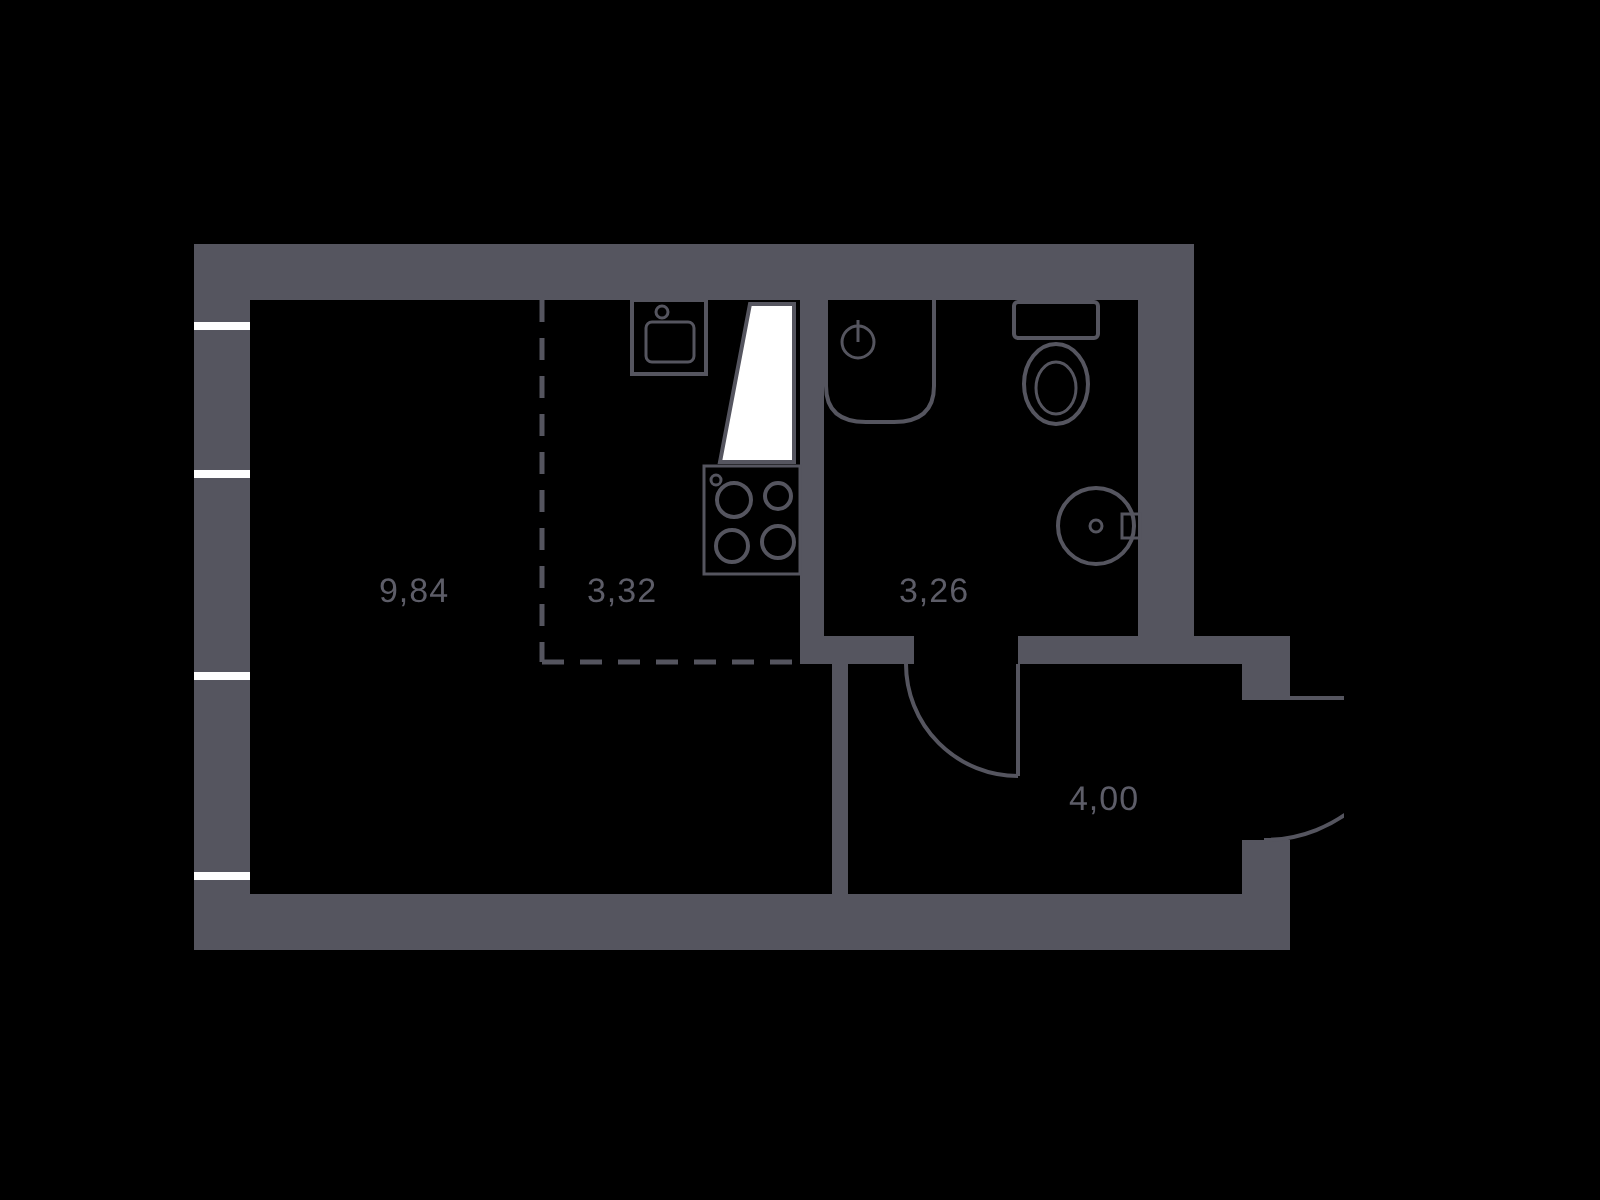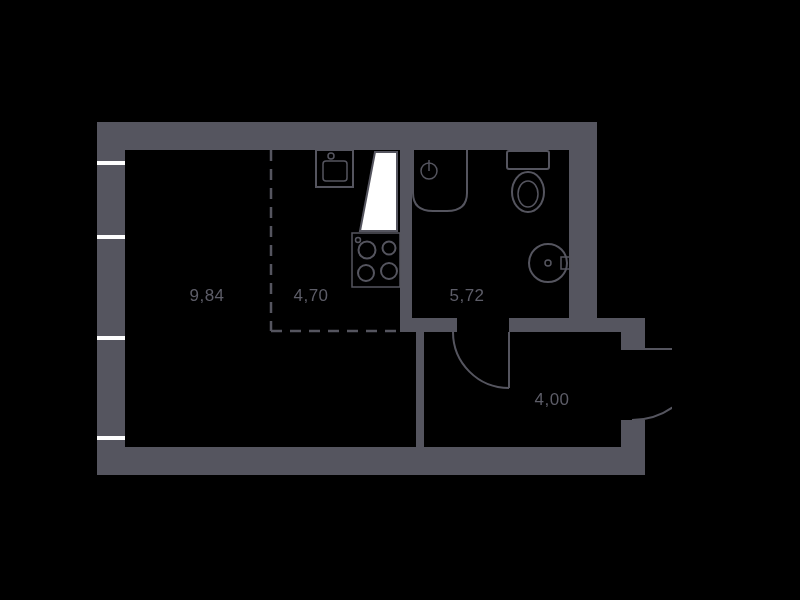--- a/index.html
+++ b/index.html
@@ -107,19 +107,19 @@
 
     <g>
       <line class="fix" x1="632" y1="349" x2="703" y2="349"></line>
       <path class="fix" d="M703,349 A71,71 0 0 1 632,420"></path>
     </g>
 
   </svg>
 
   <div class="room-label" style="left:207px;top:296px">9,84</div>
 
-  <div class="room-label" style="left:311px;top:296px">4,70</div>
+  <div class="room-label" style="left:311px;top:296px">3,32</div>
 
-  <div class="room-label" style="left:467px;top:296px">5,72</div>
+  <div class="room-label" style="left:467px;top:296px">3,26</div>
 
   <div class="room-label" style="left:552px;top:400px">4,00</div>
 
 </div>
 
 </body></html>

